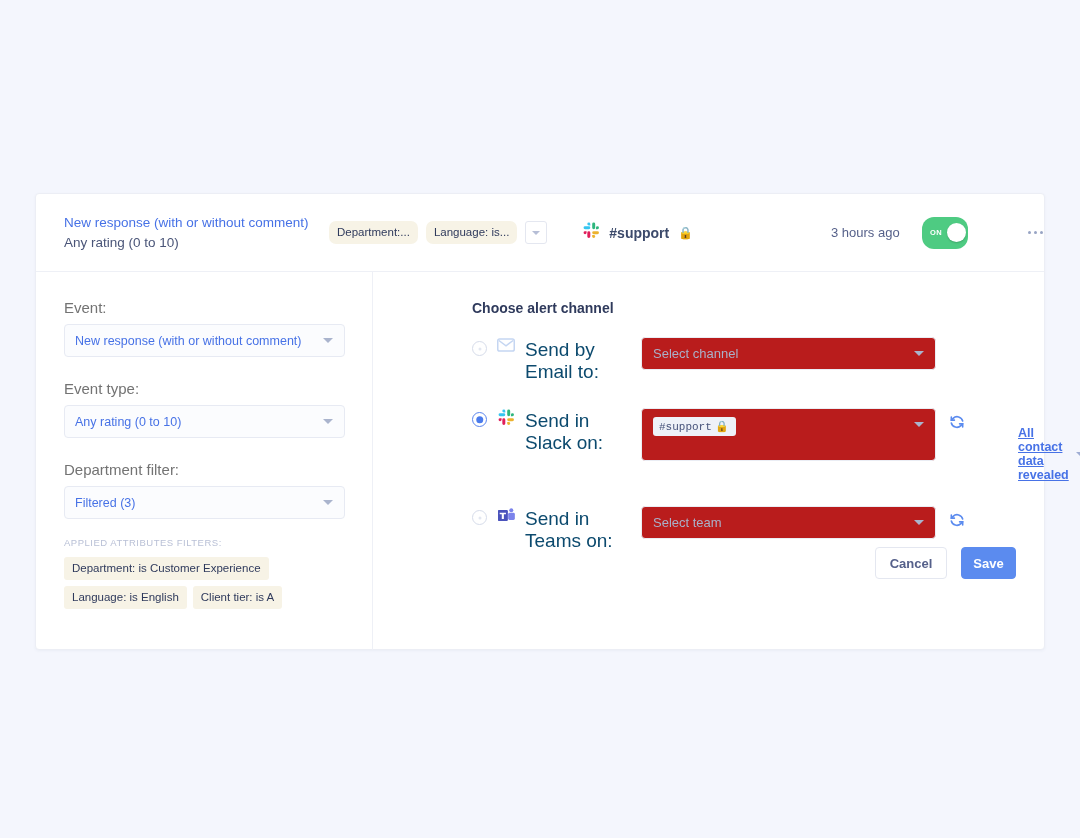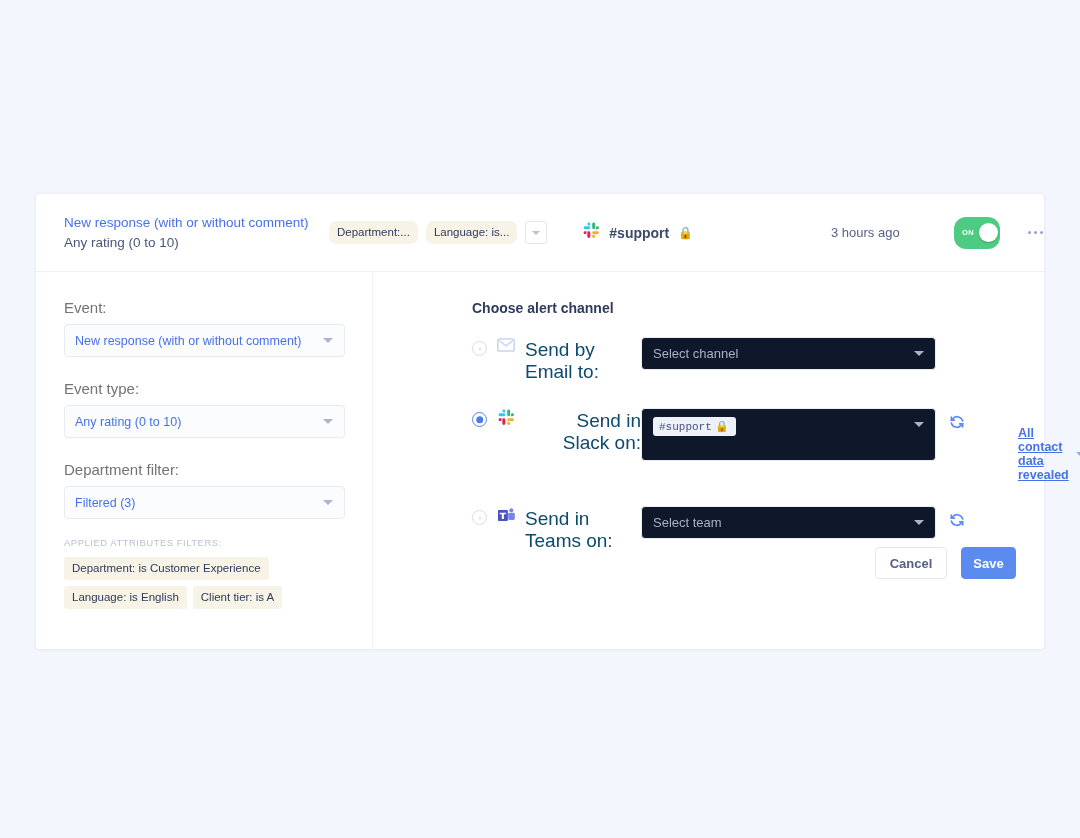--- a/index.html
+++ b/index.html
@@ -104,21 +104,21 @@
 
   .header-time {
     position: absolute;
     left: 795px;
     color: #56618a;
     font-size: 13px;
   }
 
   .toggle {
     position: absolute;
-    left: 918px;
+    left: 886px;
     width: 46px;
     height: 32px;
     border-radius: 12px;
     background: #4ecb82;
     display: flex;
     align-items: center;
   }
   .toggle-label {
     color: #ffffff;
     font-size: 7.5px;
@@ -287,21 +287,21 @@
     margin-left: 9px;
     width: 116px;
     flex: 0 0 auto;
     margin-top: 2px;
   }
 
   .channel-select {
     position: relative;
     width: 295px;
     height: 33px;
-    background: #0f172a;
+    background: #b91c1c;
     border: 1px solid #eaedf4;
     border-radius: 4px;
     display: flex;
     align-items: center;
     padding: 0 30px 0 11px;
     flex: 0 0 auto;
   }
   .channel-select.tall {
     height: 53px;
     align-items: flex-start;
@@ -477,21 +477,21 @@
               <path d="M2.5 3L12 10 21.5 3" fill="none" stroke="#c5d6f2" stroke-width="2"></path>
             </svg>
           </span>
           <span class="channel-label">Send by Email to:</span>
           <div class="channel-select">
             <span class="placeholder">Select channel</span>
             <span class="caret"></span>
           </div>
         </div>
 
-        <div class="channel-row" style="margin-bottom:24px;text-align:right;">
+        <div class="channel-row" style="margin-bottom:24px;">
           <span class="radio checked"></span>
           <span class="channel-icon">
             <svg width="17" height="17" viewBox="0 0 24 24">
               <path d="M5.0 15.1a2.1 2.1 0 1 1-2.1-2.1h2.1v2.1z" fill="#e01e5a"></path>
               <path d="M6.1 15.1a2.1 2.1 0 0 1 4.2 0v5.3a2.1 2.1 0 1 1-4.2 0v-5.3z" fill="#e01e5a"></path>
               <path d="M8.2 5.0a2.1 2.1 0 1 1 2.1-2.1v2.1H8.2z" fill="#36c5f0"></path>
               <path d="M8.2 6.1a2.1 2.1 0 0 1 0 4.2H2.9a2.1 2.1 0 1 1 0-4.2h5.3z" fill="#36c5f0"></path>
               <path d="M18.3 8.2a2.1 2.1 0 1 1 2.1 2.1h-2.1V8.2z" fill="#2eb67d"></path>
               <path d="M17.2 8.2a2.1 2.1 0 0 1-4.2 0V2.9a2.1 2.1 0 1 1 4.2 0v5.3z" fill="#2eb67d"></path>
               <path d="M15.1 18.3a2.1 2.1 0 1 1-2.1 2.1v-2.1h2.1z" fill="#ecb22e"></path>

